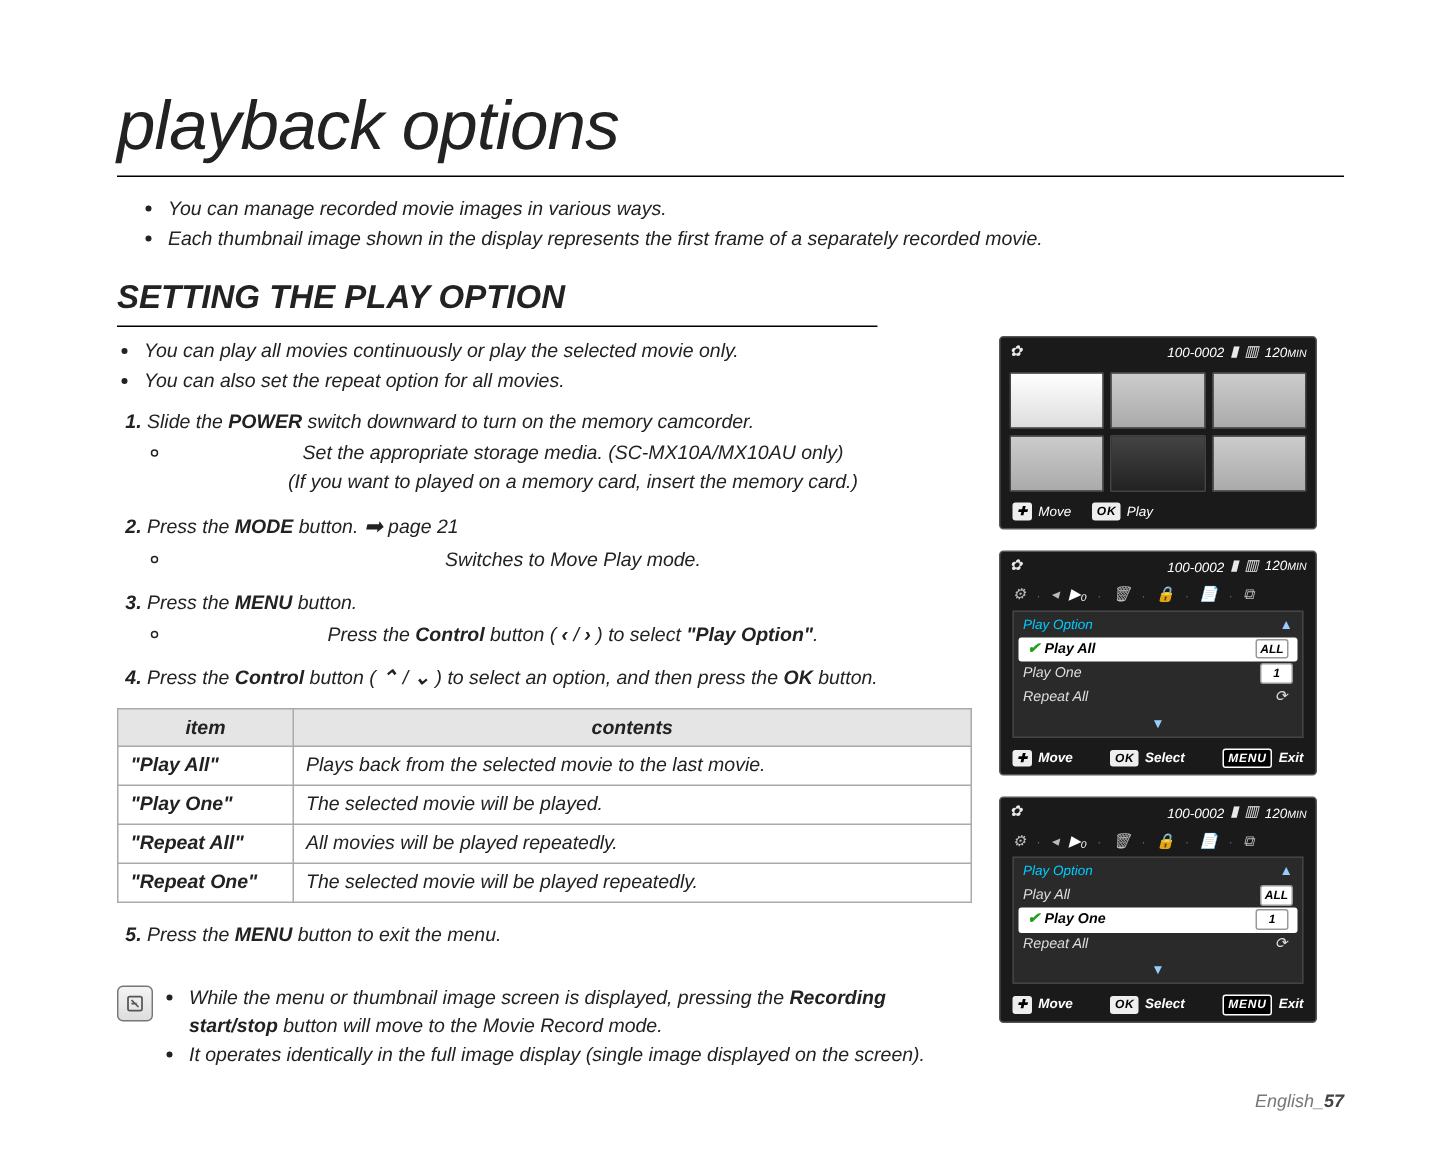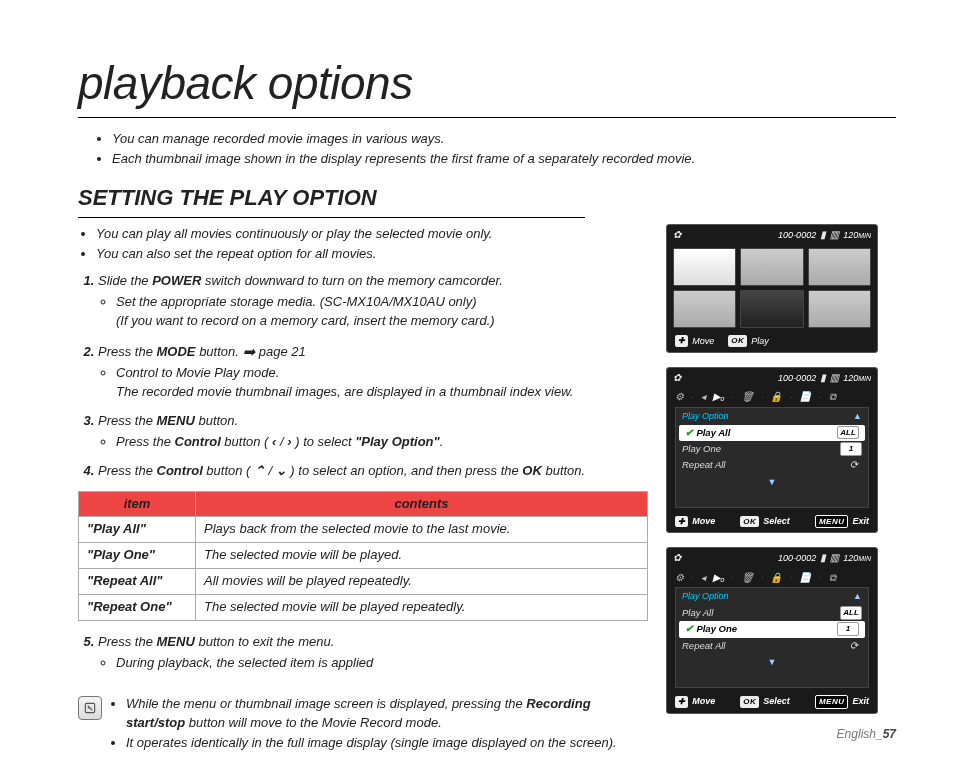--- a/index.html
+++ b/index.html
@@ -41,32 +41,32 @@
     width: 62%;
   }
   .main-cols { display: flex; gap: 18px; }
   .left-col { flex: 1 1 auto; max-width: 570px; }
   .right-col { width: 212px; flex-shrink: 0; }
   .sub-list { margin: 0 0 8px 0; padding-left: 18px; }
   .sub-list > li { margin: 1px 0; }
   ol.steps { margin: 6px 0; padding-left: 20px; }
   ol.steps > li { margin-bottom: 10px; font-weight: 700; }
   ol.steps > li span.txt { font-weight: 400; }
-  ol.steps ul { margin: 2px 0 0 4px; padding-left: 14px; font-weight: 400; }
+  ol.steps ul { margin: 2px 0 0 4px; padding-left: 14px; font-weight: 400; text-align: center; }
   ol.steps ul li { margin: 1px 0; }
   b { font-weight: 700; }
   .arrow-page { font-size: 15px; position: relative; top: 1px; }
   .angle-btn { display:inline-block; font-weight:700; font-size:13px; }
   table.opts {
     border-collapse: collapse;
     width: 100%;
     margin: 6px 0 12px 0;
   }
   table.opts th {
-    background: #ef4444;
+    background: #e5e5e5;
     font-weight: 700;
     text-align: center;
     border: 1px solid #aaa;
     padding: 3px 8px;
     font-size: 13px;
   }
   table.opts td {
     border: 1px solid #aaa;
     padding: 3px 8px;
     font-size: 13px;
@@ -140,21 +140,21 @@
   .lcd-icon-row {
     display:flex; gap:7px; padding:3px 8px 2px 8px; align-items:center;
     color:#bbb; font-size:10px;
   }
   .lcd-icon-row .sel { color:#fff; }
   .lcd-icon-row .dot { color:#666; font-size:8px;}
   .menu-panel {
     margin: 0 8px 4px 8px;
     background: #2a2a2a;
     border:1px solid #444;
-    padding-bottom:18px;
+    padding-bottom:2px;
   }
   .menu-header {
     color:#0cf; font-size:9px; padding:2px 6px 2px 6px;
     display:flex; justify-content:space-between; align-items:center;
   }
   .menu-header .upchev { color:#9cf; font-size:9px;}
   .menu-item {
     display:flex; justify-content:space-between; align-items:flex-start;
     padding:1px 6px; color:#ddd; font-size:9.5px;
   }
@@ -197,35 +197,34 @@
 
       <ol class="steps">
 
         <li>
           <span class="txt">
             <span>Slide the </span><b>POWER</b><span> switch downward to turn on the memory camcorder.</span>
           </span>
           <ul>
             <li>
               <span>Set the appropriate storage media. (SC-MX10A/MX10AU only)</span><br>
-              <span>(If you want to record on a memory card, insert the memory card.)</span>
+              <span>(If you want to played on a memory card, insert the memory card.)</span>
             </li>
           </ul>
         </li>
 
         <li>
           <span class="txt">
             <span>Press the </span><b>MODE</b><span> button.</span>
             <span class="arrow-page">➡</span>
             <span>page 21</span>
           </span>
           <ul>
             <li>
-              <span>Control to Movie Play mode.</span><br>
-              <span>The recorded movie thumbnail images, are displayed in a thumbnail index view.</span>
+              <span>Switches to Move Play mode.</span><br>
             </li>
           </ul>
         </li>
 
         <li>
           <span class="txt">
             <span>Press the </span><b>MENU</b><span> button.</span>
           </span>
           <ul>
             <li>
@@ -266,23 +265,20 @@
             <td>The selected movie will be played repeatedly.</td>
           </tr>
         </tbody>
       </table>
 
       <ol class="steps" start="5">
         <li>
           <span class="txt">
             <span>Press the </span><b>MENU</b><span> button to exit the menu.</span>
           </span>
-          <ul>
-            <li>During playback, the selected item is applied</li>
-          </ul>
         </li>
       </ol>
 
       <div class="note-block">
         <div class="note-icon">
           <svg viewBox="0 0 24 24" fill="none" stroke="#555" stroke-width="2">
               <rect x="4" y="4" width="16" height="16" rx="2"></rect>
               <path d="M8 8l8 8M8 12h6"></path>
             </svg>
         </div>

